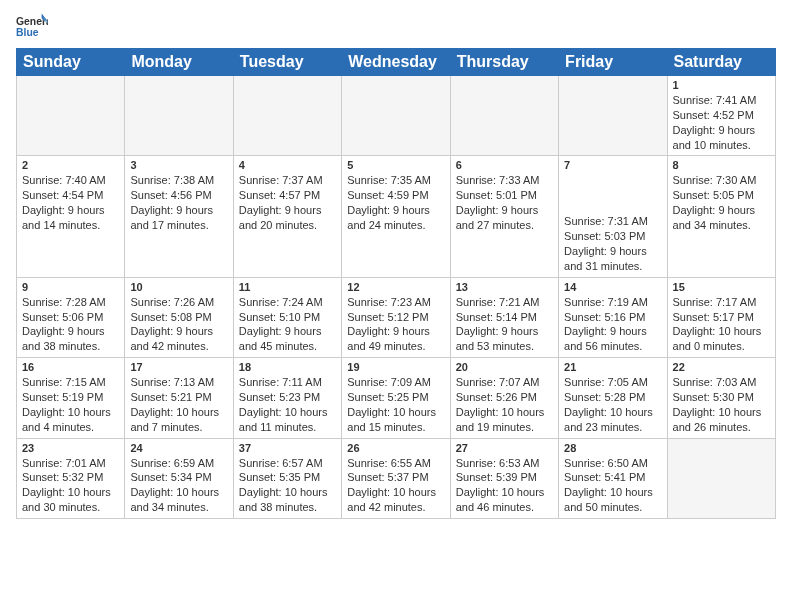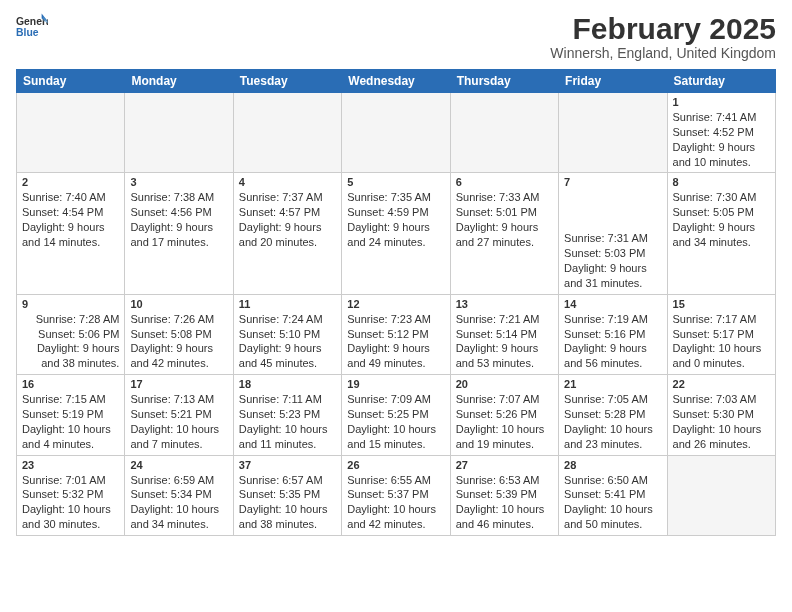--- a/index.html
+++ b/index.html
@@ -46,21 +46,21 @@
     .calendar {
       width: 100%;
       border-collapse: collapse;
       border: 1px solid #ccc;
     }
     .calendar th {
       background: #2a6db5;
       color: #fff;
       text-align: left;
       padding: 4px 6px;
-      font-size: 12px;
+      font-size: 16px;
       border: 1px solid #2a6db5;
     }
     .calendar td {
       border: 1px solid #ccc;
       vertical-align: top;
       padding: 3px 5px;
       width: calc(100% / 7);
       height: 78px;
       font-size: 9.5px;
       color: #333;
@@ -86,24 +86,20 @@
 
 <div class="page">
   <div class="header">
     <div class="logo">
       <svg class="logo-icon" viewBox="0 0 40 35">
         <text x="0" y="16" font-size="13" font-weight="bold" fill="#333">General</text>
         <text x="0" y="30" font-size="13" font-weight="bold" fill="#2a6db5">Blue</text>
         <polygon points="32,2 40,12 32,8" fill="#2a6db5"></polygon>
         <polygon points="34,5 42,15 34,11" fill="#5599d0" opacity="0.6"></polygon>
       </svg>
-    </div>
-    <div class="title-block">
-      <div class="month-title">February 2025</div>
-      <div class="location">Winnersh, England, United Kingdom</div>
     </div>
   </div>
 
   <table class="calendar">
     <thead>
       <tr>
         <th>Sunday</th>
         <th>Monday</th>
         <th>Tuesday</th>
         <th>Wednesday</th>
@@ -175,21 +171,21 @@
             <span class="day-num">8</span>
             <div class="day-info" style="white-space: pre-line;">Sunrise: 7:30 AM
 Sunset: 5:05 PM
 Daylight: 9 hours
 and 34 minutes.</div>
           </td>
         </tr>
         <tr>
           <td>
             <span class="day-num">9</span>
-            <div class="day-info" style="white-space: pre-line; text-align: right;">Sunrise: 7:28 AM
+            <div class="day-info" style="white-space: pre-line;">Sunrise: 7:28 AM
 Sunset: 5:06 PM
 Daylight: 9 hours
 and 38 minutes.</div>
           </td>
           <td>
             <span class="day-num">10</span>
             <div class="day-info" style="white-space: pre-line;">Sunrise: 7:26 AM
 Sunset: 5:08 PM
 Daylight: 9 hours
 and 42 minutes.</div>

